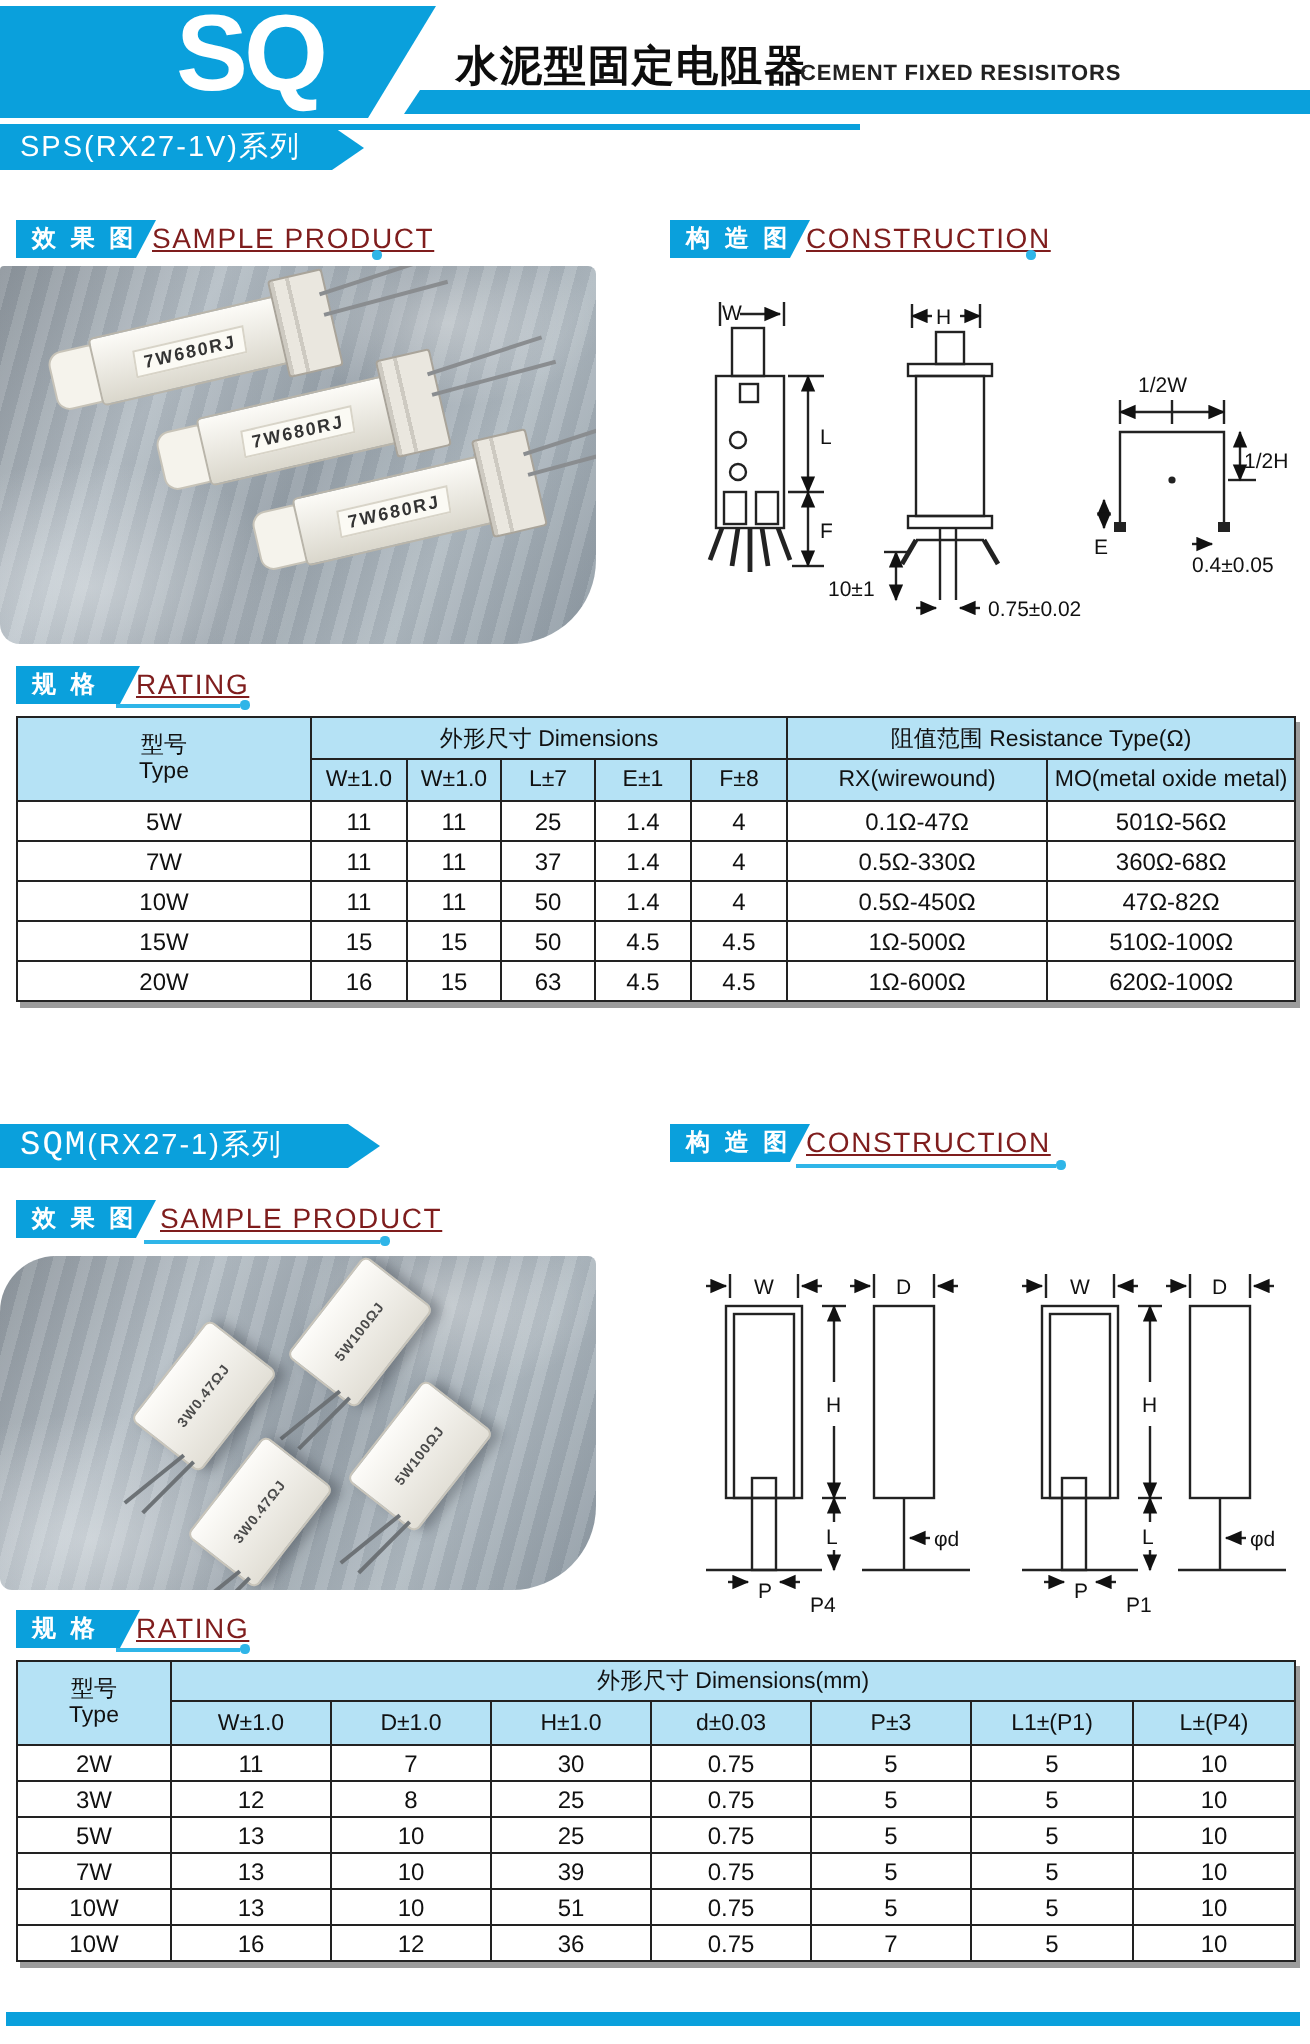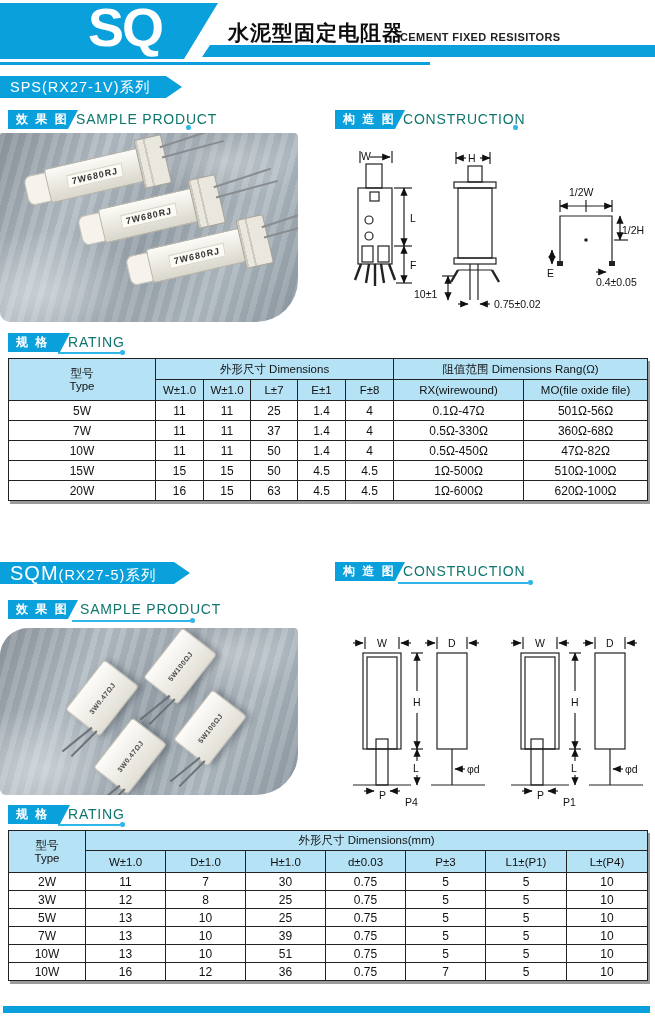--- a/index.html
+++ b/index.html
@@ -13,27 +13,27 @@
   .hdr-bar{position:absolute;left:196px;top:45px;width:459px;height:12px;background:#0AA0DC;
     clip-path:polygon(14px 0,100% 0,100% 100%,6px 100%);}
   .hdr-line{position:absolute;left:0;top:62px;width:430px;height:3px;background:#0AA0DC;}
   .title-cn{position:absolute;left:228px;top:19px;font-size:21px;font-weight:bold;color:#0d0d0d;letter-spacing:1px;}
   .title-en{position:absolute;left:400px;top:31px;font-size:11px;font-weight:bold;color:#222;letter-spacing:.4px;}
 
   
   .banner{position:absolute;background:#0AA0DC;color:#fff;height:22px;line-height:22px;
     padding-left:10px;font-size:14.5px;letter-spacing:1px;
     clip-path:polygon(0 0,calc(100% - 16px) 0,100% 50%,calc(100% - 16px) 100%,0 100%);}
-  .banner .serif{font-family:Liberation Sans, sans-serif;font-size:20px;}
+  .banner .serif{font-family:Liberation Mono, monospace;font-size:17px;}
 
   
   .tag{position:absolute;height:19px;background:#0AA0DC;color:#fff;font-size:12px;font-weight:bold;
     line-height:19px;padding-left:8px;letter-spacing:2px;
     clip-path:polygon(0 0,100% 0,calc(100% - 10px) 100%,0 100%);}
-  .tag-en{position:absolute;font-size:14px;color:#0f766e;letter-spacing:.8px;height:19px;line-height:19px;}
+  .tag-en{position:absolute;font-size:14px;color:#7f1d1d;letter-spacing:.8px;height:19px;line-height:19px;text-decoration:underline;}
   .u-line{position:absolute;height:1.5px;background:#2FB5E8;}
   .u-dot{position:absolute;width:4.5px;height:4.5px;border-radius:50%;background:#2FB5E8;}
 
   
   .photo{position:absolute;overflow:hidden;
     background:
       radial-gradient(110px 60px at 75% 15%, rgba(255,255,255,.35), rgba(255,255,255,0) 70%),
       radial-gradient(150px 90px at 15% 85%, rgba(232,236,239,.5), rgba(232,236,239,0) 70%),
       repeating-linear-gradient(105deg, rgba(255,255,255,.07) 0 6px, rgba(55,65,78,.08) 6px 13px),
       linear-gradient(120deg,#8e969d 0%,#b6bfc6 28%,#98a2aa 52%,#b2bcc3 74%,#8f9aa3 100%);}
@@ -84,21 +84,21 @@
 
 <div id="page">
 
   <div class="hdr-block"></div>
   <div class="sq-title">SQ</div>
   <div class="hdr-bar"></div>
   <div class="hdr-line"></div>
   <div class="title-cn">水泥型固定电阻器</div>
   <div class="title-en">CEMENT FIXED RESISITORS</div>
 
-  <div class="banner" style="left:0;top:76px;width:172px;">SPS(RX27-1V)系列</div>
+  <div class="banner" style="left:0;top:63px;width:172px;">SPS(RX27-1V)系列</div>
 
   <div class="tag" style="left:8px;top:110px;width:62px;">效 果 图</div>
   <div class="tag-en" style="left:76px;top:110px;">SAMPLE PRODUCT</div>
   <div class="u-dot" style="left:186px;top:125px;"></div>
 
   <div class="tag" style="left:335px;top:110px;width:62px;">构 造 图</div>
   <div class="tag-en" style="left:403px;top:110px;">CONSTRUCTION</div>
   <div class="u-dot" style="left:513px;top:125px;"></div>
 
   <div id="photo1" class="photo">
@@ -217,30 +217,30 @@
         <col style="width:130px">
         <col style="width:124px">
     </colgroup>
     <thead>
       <tr class="h">
         <th rowspan="2">
           <div class="two-line">型号</div>
           <div class="two-line">Type</div>
         </th>
         <th colspan="5">外形尺寸 Dimensions</th>
-        <th colspan="2">阻值范围 Dimensions Rang(Ω)</th>
+        <th colspan="2">阻值范围 Resistance Type(Ω)</th>
       </tr>
       <tr class="h">
         <th>W±1.0</th>
         <th>W±1.0</th>
         <th>L±7</th>
         <th>E±1</th>
         <th>F±8</th>
         <th>RX(wirewound)</th>
-        <th>MO(file oxide file)</th>
+        <th>MO(metal oxide metal)</th>
       </tr>
     </thead>
     <tbody>
         <tr>
           <td>5W</td>
           <td>11</td>
           <td>11</td>
           <td>25</td>
           <td>1.4</td>
           <td>4</td>
@@ -284,21 +284,21 @@
           <td>63</td>
           <td>4.5</td>
           <td>4.5</td>
           <td>1Ω-600Ω</td>
           <td>620Ω-100Ω</td>
         </tr>
       </tbody>
   </table>
 
   <div class="banner" style="left:0;top:562px;width:180px;">
-    <span class="serif">SQM</span><span>(RX27-5)系列</span>
+    <span class="serif">SQM</span><span>(RX27-1)系列</span>
   </div>
 
   <div class="tag" style="left:335px;top:562px;width:62px;">构 造 图</div>
   <div class="tag-en" style="left:403px;top:562px;">CONSTRUCTION</div>
   <div class="u-line" style="left:398px;top:582px;width:130px;"></div>
   <div class="u-dot" style="left:528px;top:580px;"></div>
 
   <div class="tag" style="left:8px;top:600px;width:62px;">效 果 图</div>
   <div class="tag-en" style="left:80px;top:600px;">SAMPLE PRODUCT</div>
   <div class="u-line" style="left:72px;top:620px;width:118px;"></div>

